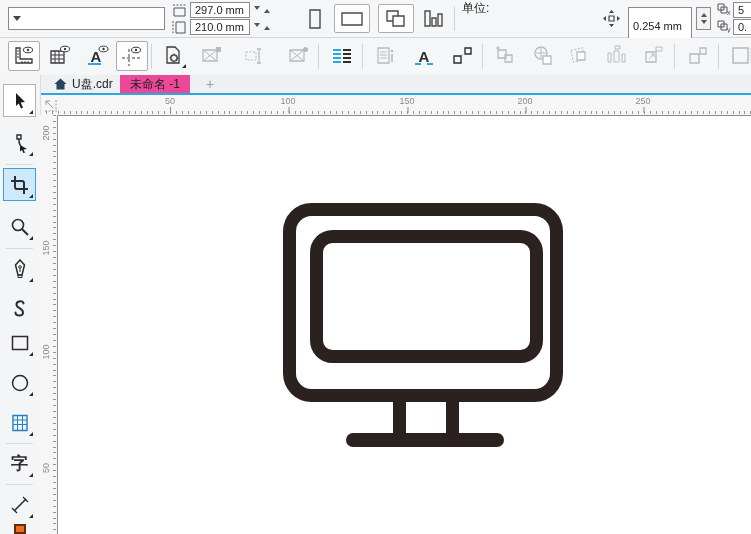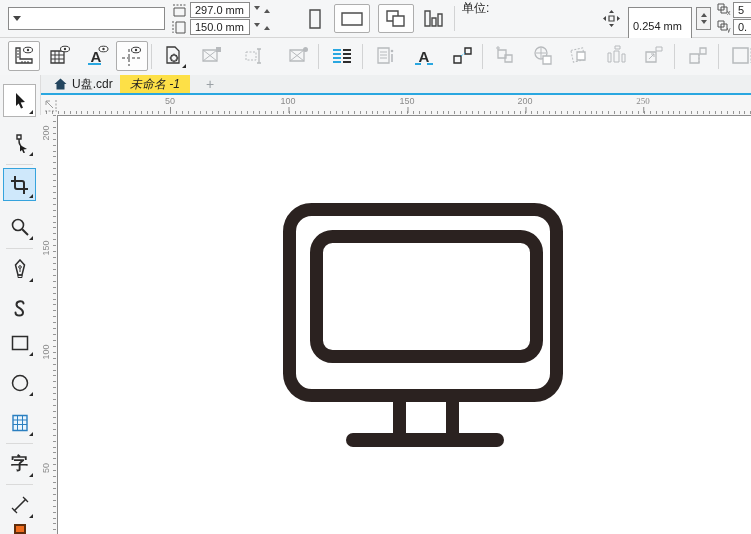--- a/index.html
+++ b/index.html
@@ -26,21 +26,21 @@
   
   #viewbar{left:0;top:38px;width:751px;height:37px;background:#f5f6f7;border-bottom:1px solid #d6d6d6;}
   .vb{top:3px;width:32px;height:30px;}
   .flyout{position:absolute;right:2px;bottom:2px;width:0;height:0;
           border-left:4px solid transparent;border-bottom:4px solid #2a2a2a;}
   svg.ic{display:block;}
   .ic path,.ic rect,.ic circle,.ic ellipse,.ic line{vector-effect:non-scaling-stroke;}
   
   #tabbar{left:40px;top:75px;width:711px;height:20px;background:#eef0f1;}
   .tab{position:absolute;top:0;height:18px;display:flex;align-items:center;gap:5px;padding:0 10px;font-size:12px;color:#222;}
-  #tab-active{background:#fde047;font-style:italic;}
+  #tab-active{background:#ec4899;}
   #tab-underline{position:absolute;left:0;bottom:0;width:100%;height:2px;background:#2aa7e0;}
   #newtab{position:absolute;top:0;height:18px;display:flex;align-items:center;color:#9aa0a5;font-size:14px;padding:0 8px;}
   
   #hruler{left:40px;top:95px;width:711px;height:20px;background:#f6f6f6;}
   #hruler .dots{position:absolute;left:0;bottom:1px;width:100%;height:3px;
     background:repeating-linear-gradient(to right,rgba(70,70,70,.55) 0 1px,transparent 1px 5.92px);}
   .hnum{position:absolute;top:1px;font-size:9px;color:#8b8b8b;transform:translateX(-50%);}
   .hnum::after{content:"";position:absolute;left:50%;top:11px;width:1px;height:6px;background:#8b8b8b;}
   #vruler{left:40px;top:115px;width:17px;height:419px;background:#f6f6f6;}
   #vruler .dots{position:absolute;top:0;right:1px;height:100%;width:3px;
@@ -79,21 +79,21 @@
   <div class="hspin abs" style="left:254px;top:6px;">
     <span class="tri-d"></span>
     <span class="tri-u"></span>
   </div>
 
   <svg class="ic abs" style="left:172px;top:20px;" width="15" height="14" viewBox="0 0 15 14">
     <path d="M1,1 V13" stroke="#555" stroke-dasharray="2,1.5" fill="none"></path>
       <rect x="4" y="2" width="9" height="11" fill="none" stroke="#555"></rect>
   </svg>
   <div class="field abs" style="left:190px;top:19px;width:60px;height:16px;">
-    <span>150.0 mm</span>
+    <span>210.0 mm</span>
   </div>
   <div class="hspin abs" style="left:254px;top:23px;">
     <span class="tri-d"></span>
     <span class="tri-u"></span>
   </div>
 
   <div class="btn abs" style="left:300px;top:4px;width:30px;height:29px;">
     <svg class="ic" width="20" height="22" viewBox="0 0 20 22">
       <rect x="5" y="2" width="10" height="18" fill="none" stroke="#4b4b4b" stroke-width="1.4"></rect>
     </svg>
@@ -313,21 +313,21 @@
 <div id="hruler" class="abs">
   <svg class="ic abs" style="left:4px;top:4px;" width="14" height="13" viewBox="0 0 14 13">
     <path d="M2,2 L9,9 M2,2 h4 M2,2 v4" stroke="#9a9a9a" fill="none"></path>
     <path d="M1,12 h12 M12,1 v11" stroke="#9a9a9a" stroke-dasharray="2,1.5"></path>
   </svg>
   <div class="dots"></div>
   <span class="hnum" style="left:130px;">50</span>
   <span class="hnum" style="left:248px;">100</span>
   <span class="hnum" style="left:367px;">150</span>
   <span class="hnum" style="left:485px;">200</span>
-  <span class="hnum" style="left:603px;font-family:Liberation Serif, serif;">250</span>
+  <span class="hnum" style="left:603px;">250</span>
 </div>
 
 <div id="toolbox" class="abs">
   <div class="tool selected" style="top:9px;">
     <svg class="ic" width="20" height="20" viewBox="0 0 20 20">
       <path d="M6,2 L15,11 L10.7,11.5 L13,16.7 L11,17.6 L8.7,12.4 L6,15 Z" fill="#1c1c1c"></path>
     </svg>
     <span class="flyout"></span>
   </div>
   <div class="tool" style="top:51px;">

